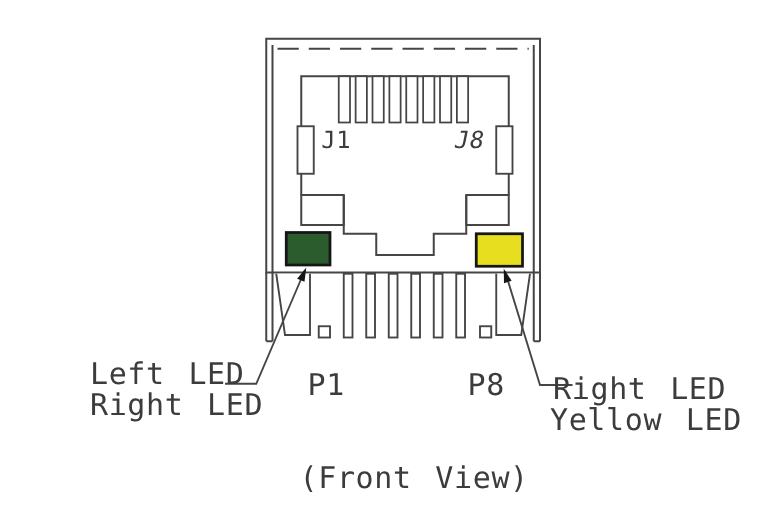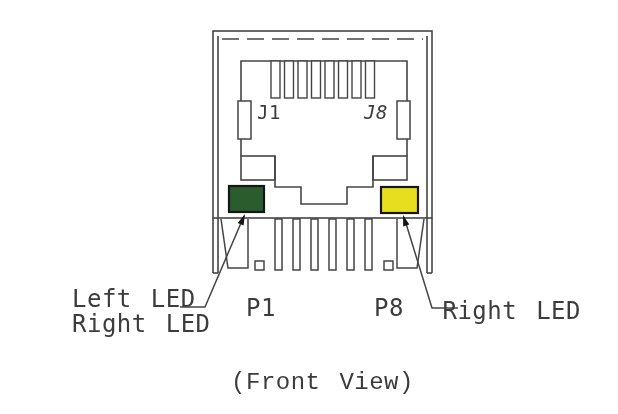--- a/index.html
+++ b/index.html
@@ -29,22 +29,21 @@
     white-space: nowrap;
   }
   .label.small {
     font-size: 19px;
     line-height: 20px;
   }
   .label.right-align {
     text-align: right;
   }
   .label.center-align {
-    text-align: center;
-    font-family: Liberation Mono, monospace;
+    text-align: right;
   }
 </style>
 </head>
 <body>
 
 <div class="canvas">
 
   <svg width="618" height="414" viewBox="0 0 618 414">
 
     <g fill="none" stroke="#454545" stroke-width="1.6">
@@ -116,17 +115,18 @@
 
   <div class="label" style="left:374px; top:296px;">P8</div>
 
   <div class="label" style="left:72px; top:287px;">
     <div>Left LED</div>
     <div>Right LED</div>
   </div>
 
   <div class="label right-align" style="left:440px; top:299px; width:141px;">
     <div>Right LED</div>
+    <div>Yellow LED</div>
   </div>
 
   <div class="label center-align" style="left:222px; top:370px; width:201px;">(Front View)</div>
 
 </div>
 
 </body></html>

